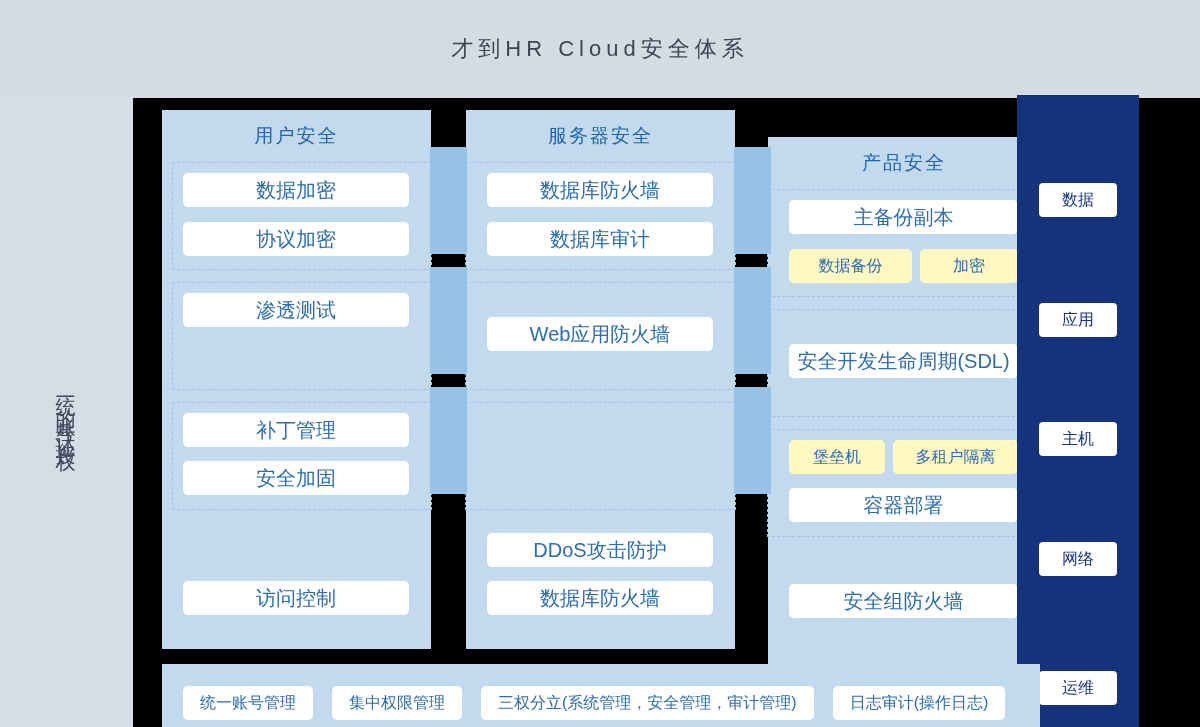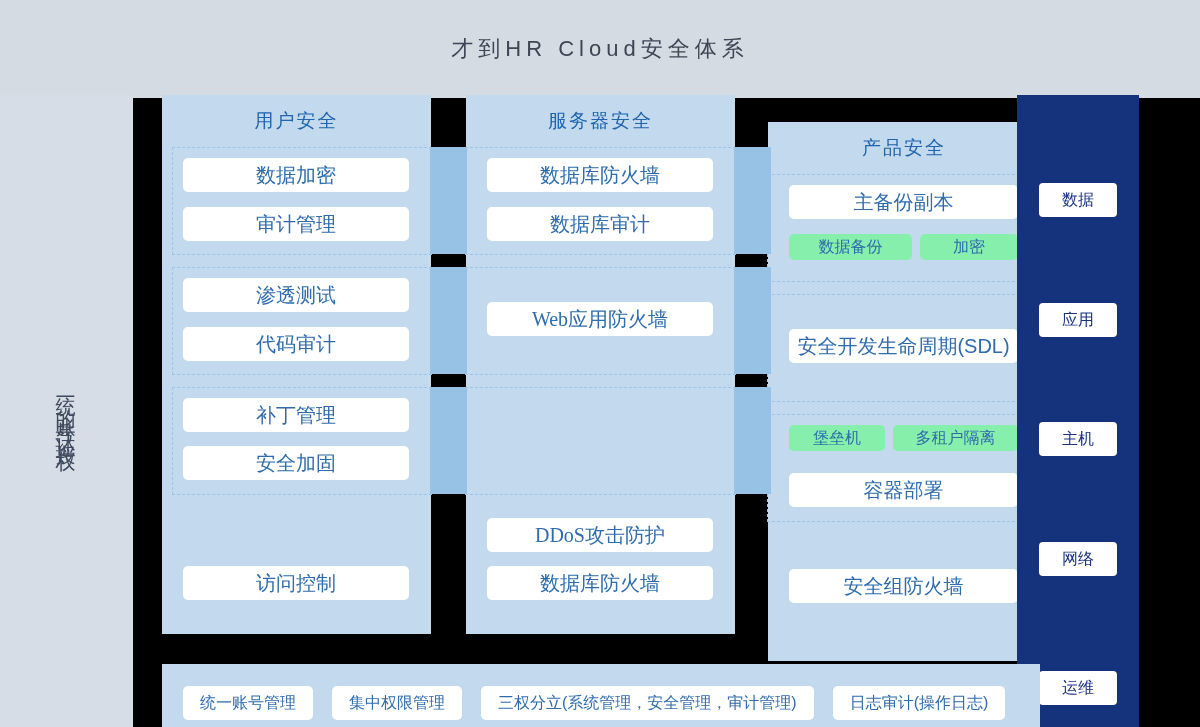--- a/index.html
+++ b/index.html
@@ -20,42 +20,42 @@
   
   .left-sidebar{
     left:0;top:95px;width:133px;height:632px;background:#d7dde6;
     display:flex;align-items:center;justify-content:center;
   }
   .left-sidebar .vtext{
     writing-mode:vertical-lr;text-orientation:upright;
     font-size:20px;letter-spacing:7px;color:#3d495c;
   }
   
-  .col{top:95px;height:539px;background:#c3d9ed;}
+  .col{top:110px;height:539px;background:#c3d9ed;}
   .col-title{
     position:absolute;left:0;right:0;top:0;height:52px;
     display:flex;align-items:center;justify-content:center;
     font-size:19px;font-weight:500;color:#2065ae;letter-spacing:2px;
   }
   .group{position:absolute;height:106px;border:1px dashed #9cc5e8;}
   .g1{top:52px;}  .g2{top:172px;}  .g3{top:292px;}
   .gb-l10{left:10px;right:-1px;}
   .gb-full{left:-1px;right:-1px;}
   .gb-r10{left:-1px;right:10px;}
   .wbox{
     position:absolute;left:21px;right:22px;height:34px;background:#fff;
     border-radius:5px;display:flex;align-items:center;justify-content:center;
     font-size:20px;color:#2e6cad;
   }
   .row{
     position:absolute;left:21px;right:22px;height:34px;
     display:flex;gap:8px;
   }
   .row .wbox2{
-    height:26px;background:#86efac;border-radius:5px;
+    height:34px;background:#fef9c3;border-radius:5px;
     display:flex;align-items:center;justify-content:center;
     font-size:16px;color:#2e6cad;
   }
   
   .strip{width:37px;background:#97c1e5;}
   
   .right-sidebar{left:1017px;top:95px;width:122px;height:720px;background:#15327d;}
   .nav-box{
     position:absolute;left:22px;width:78px;height:34px;background:#fff;
     border-radius:4px;display:flex;align-items:center;justify-content:center;
@@ -85,29 +85,28 @@
   <div class="abs left-sidebar">
     <div class="vtext">统一的账号认证授权</div>
   </div>
 
   <div class="abs col" style="left:162px;width:269px;">
     <div class="col-title">用户安全</div>
     <div class="group g1 gb-l10"></div>
     <div class="group g2 gb-l10"></div>
     <div class="group g3 gb-l10"></div>
     <div class="wbox" style="top:63px">数据加密</div>
-    <div class="wbox" style="top:112px">审计管理</div>
+    <div class="wbox" style="top:112px">协议加密</div>
     <div class="wbox" style="top:183px">渗透测试</div>
-    <div class="wbox" style="top:232px">代码审计</div>
     <div class="wbox" style="top:303px">补丁管理</div>
     <div class="wbox" style="top:351px">安全加固</div>
     <div class="wbox" style="top:471px">访问控制</div>
   </div>
 
-  <div class="abs col" style="left:466px;width:269px;font-family:Liberation Serif, serif;">
+  <div class="abs col" style="left:466px;width:269px;">
     <div class="col-title">服务器安全</div>
     <div class="group g1 gb-full"></div>
     <div class="group g2 gb-full"></div>
     <div class="group g3 gb-full"></div>
     <div class="wbox" style="top:63px">数据库防火墙</div>
     <div class="wbox" style="top:112px">数据库审计</div>
     <div class="wbox" style="top:207px">Web应用防火墙</div>
     <div class="wbox" style="top:423px">DDoS攻击防护</div>
     <div class="wbox" style="top:471px">数据库防火墙</div>
   </div>

